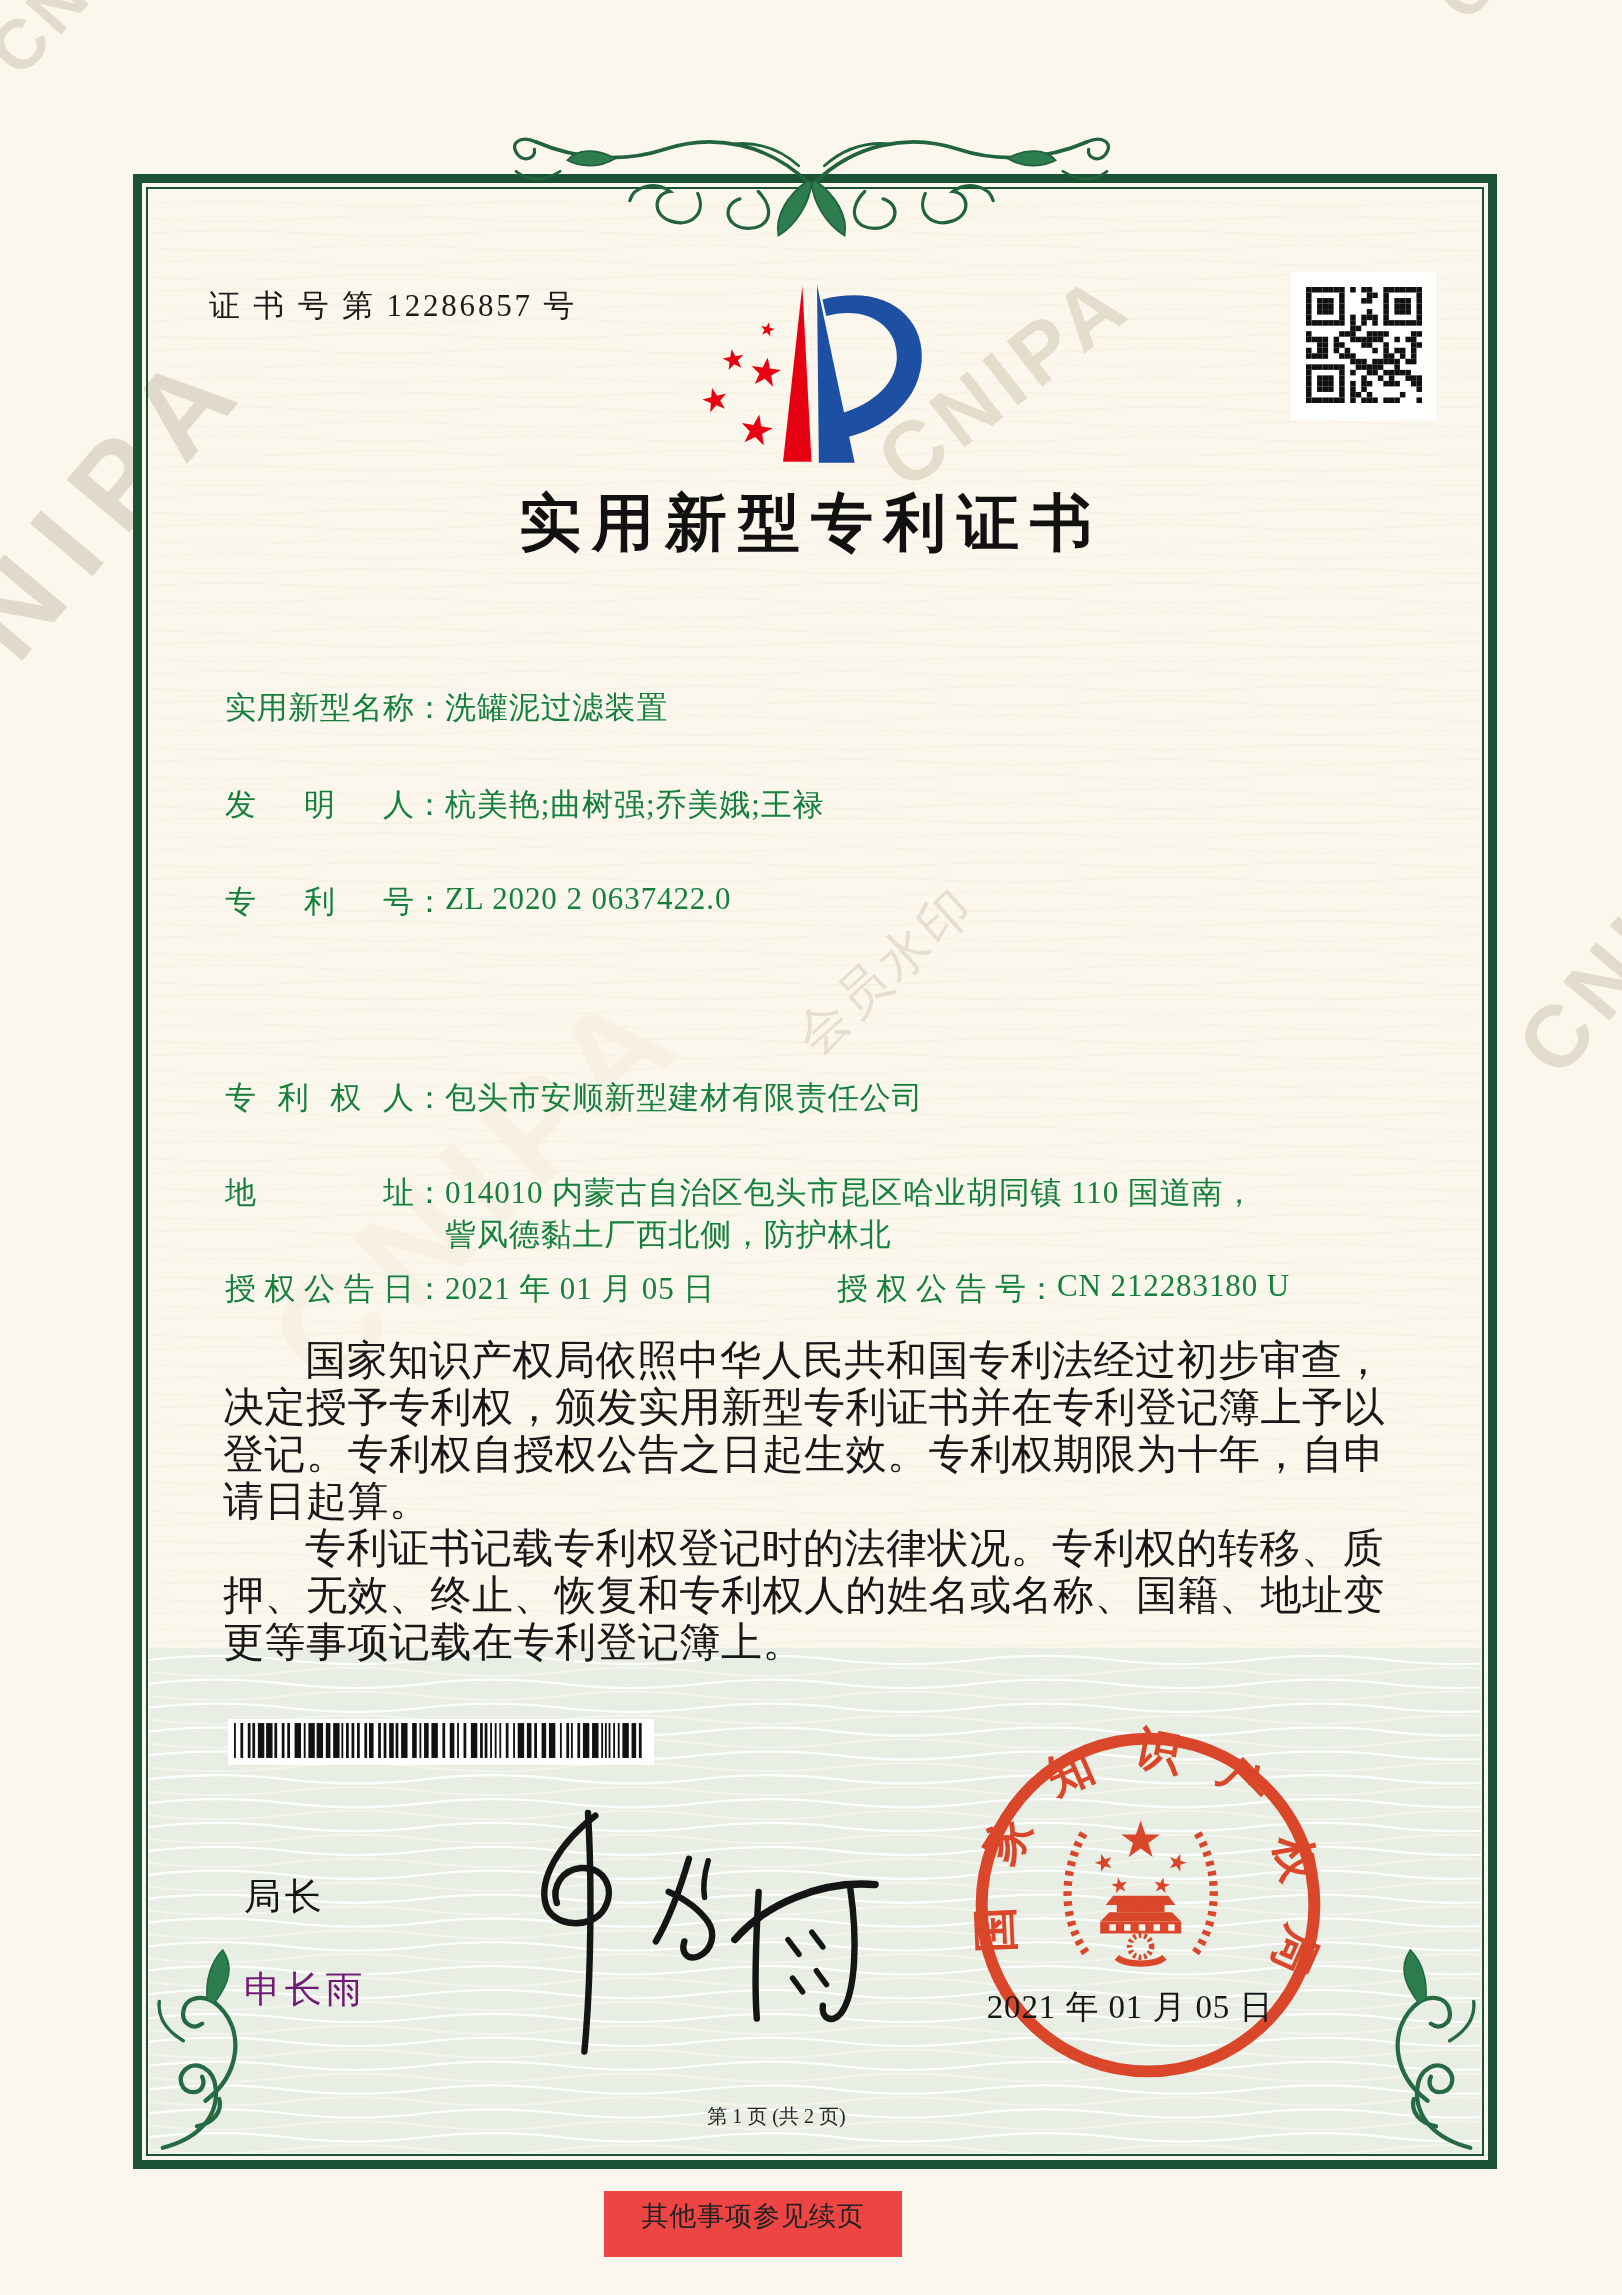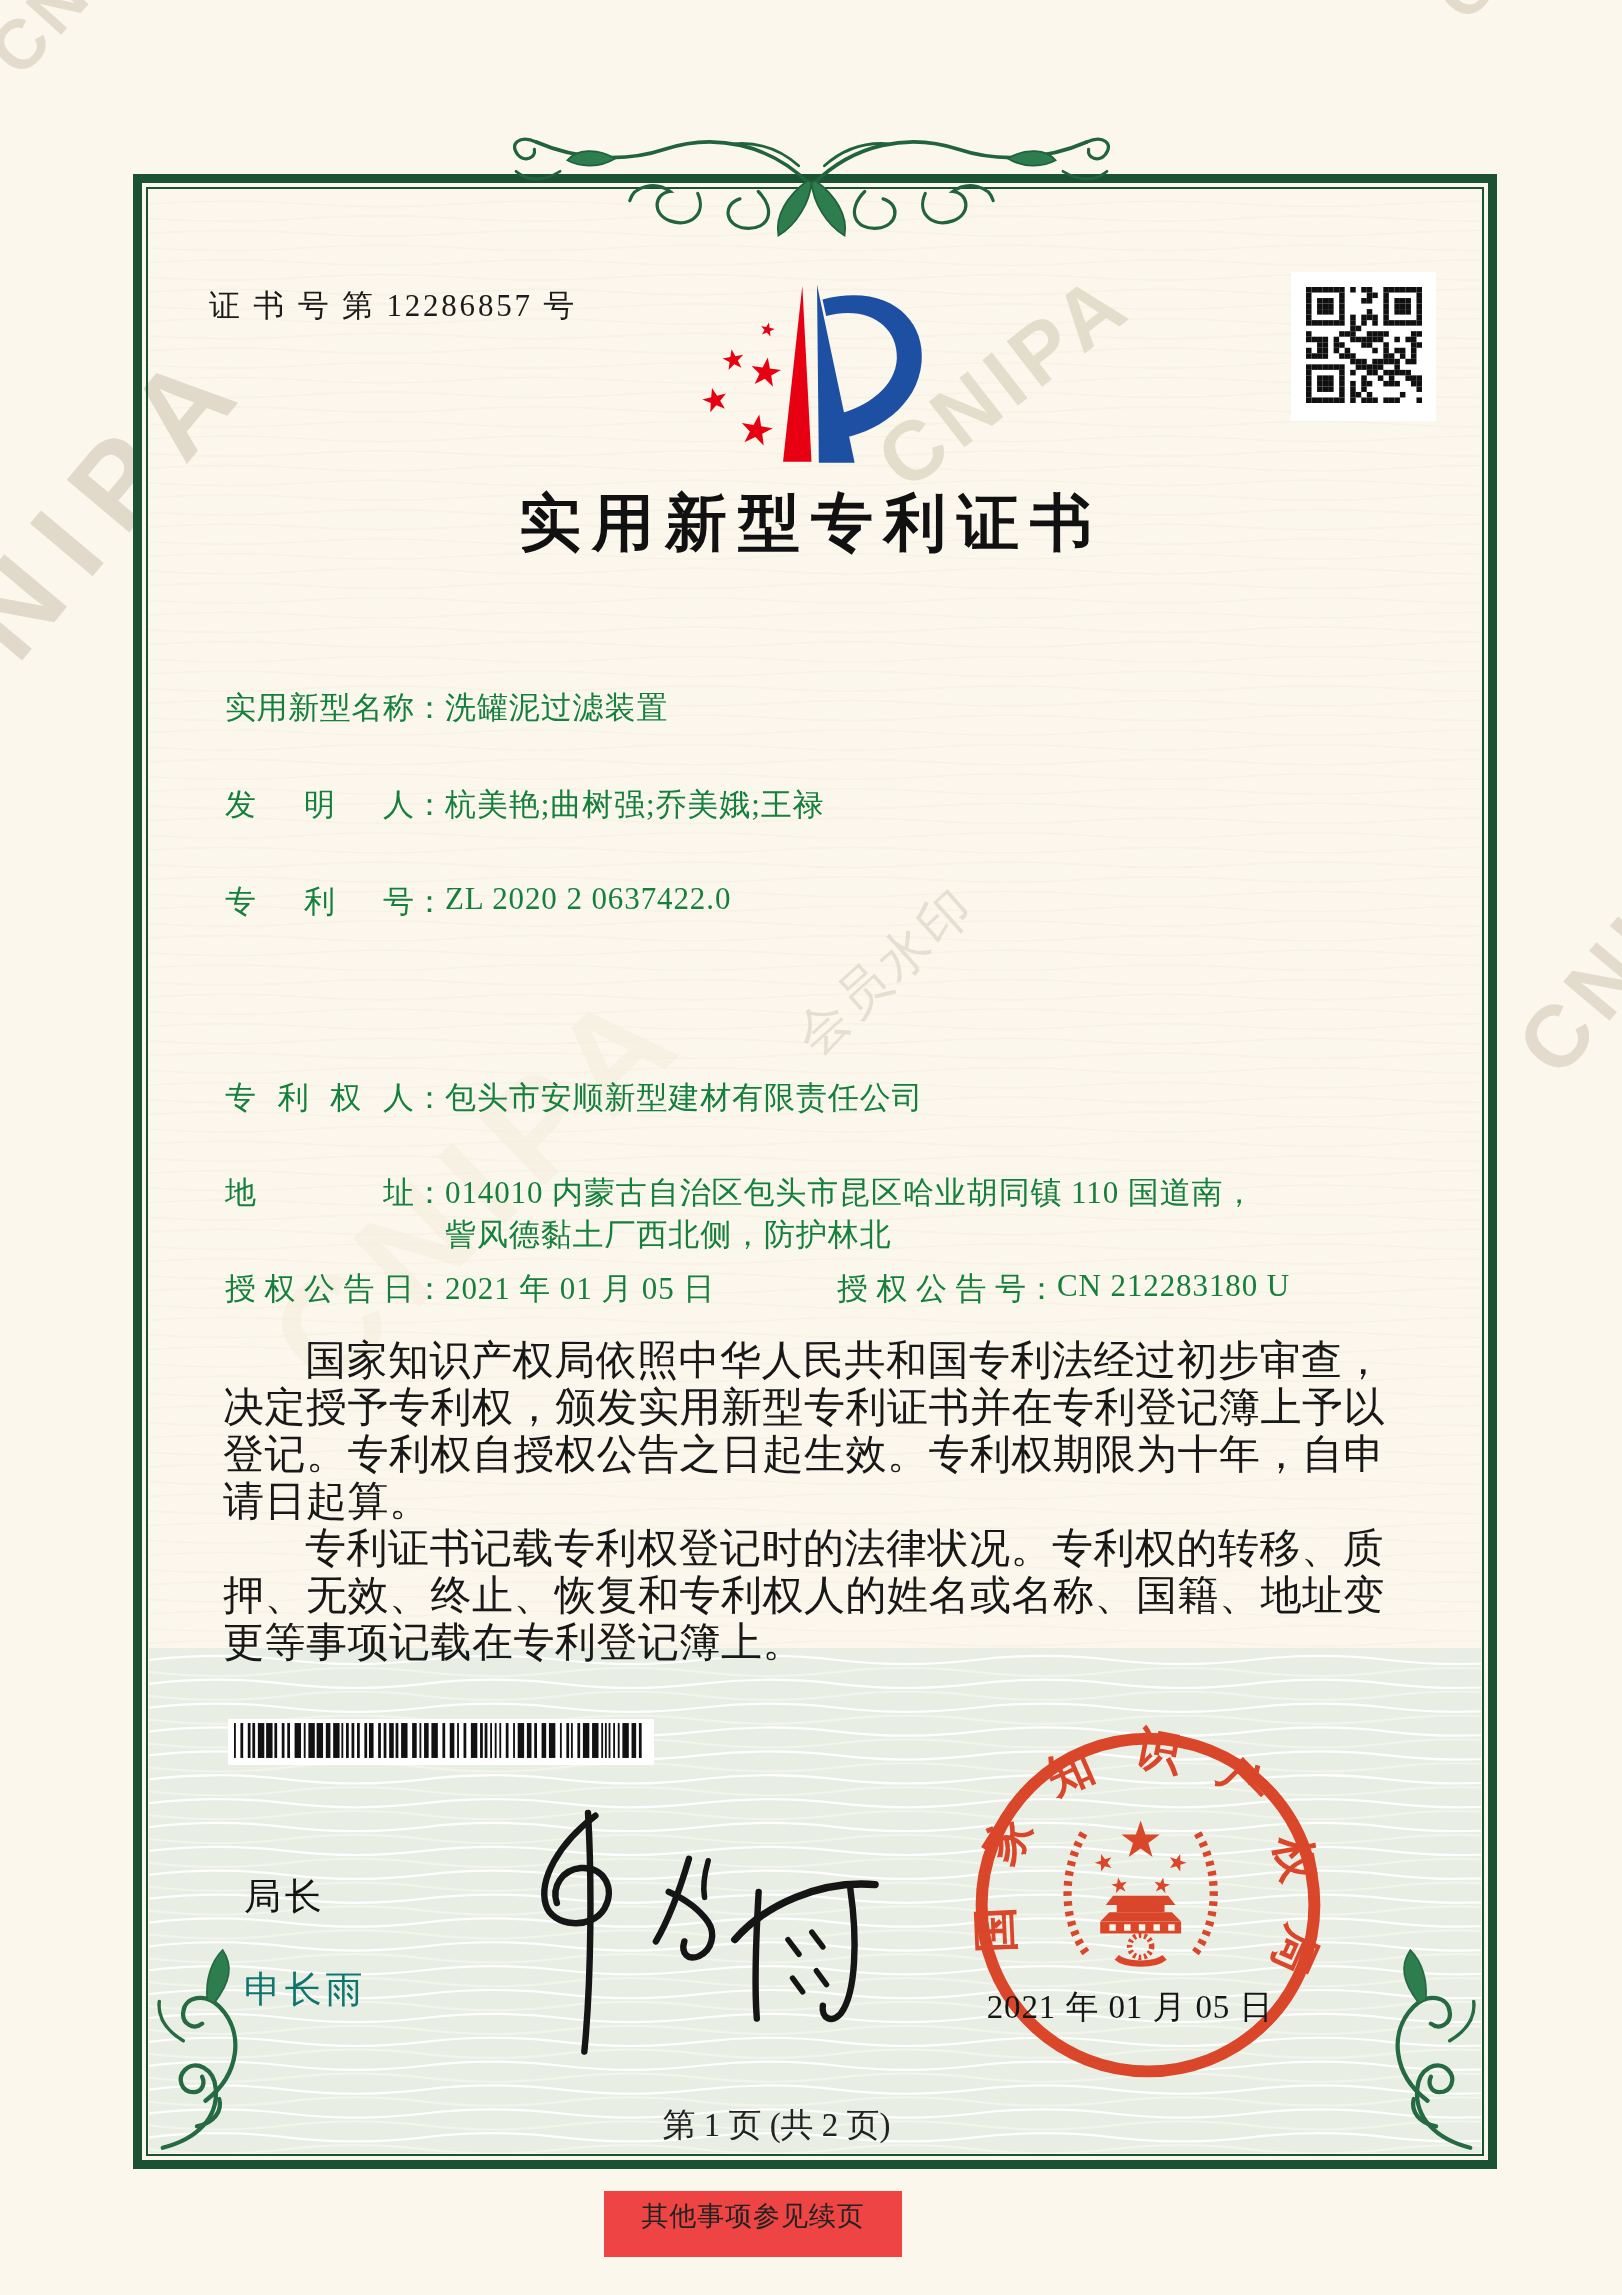--- a/index.html
+++ b/index.html
@@ -38,27 +38,27 @@
 
   
   .body-text{position:absolute;left:223px;top:1337px;width:1197px;font-size:41px;line-height:47px;
       color:#181818;z-index:3;}
   .body-text p{margin:0;text-indent:2em;letter-spacing:0.5px;}
 
   
   .barcode-box{position:absolute;left:228px;top:1719px;background:#ffffff;padding:3.7px 5.5px;z-index:3;}
   .commissioner-label{position:absolute;left:244px;top:1872px;font-size:37px;color:#141414;
       font-family:Liberation Mono, monospace;font-weight:500;letter-spacing:3.7px;z-index:3;}
-  .commissioner-name{position:absolute;left:244px;top:1965px;font-size:37px;color:#0f766e;
+  .commissioner-name{position:absolute;left:244px;top:1965px;font-size:37px;color:#701a75;
       font-family:"Liberation Sans","DejaVu Sans",sans-serif;font-weight:500;letter-spacing:3.7px;z-index:3;}
   .signature-box{position:absolute;left:485px;top:1802px;z-index:3;}
   .seal-box{position:absolute;left:966px;top:1723px;z-index:4;}
   .seal-date{position:absolute;left:983px;top:1985px;width:294px;text-align:center;font-size:33px;
       color:#161616;letter-spacing:0.9px;z-index:5;}
-  .page-info{position:absolute;left:547px;top:2103px;width:459px;text-align:center;font-size:33px;
+  .page-info{position:absolute;left:547px;top:2103px;width:459px;text-align:center;font-size:20px;
       color:#222;z-index:3;}
   .cont-strip{position:absolute;left:604px;top:2191px;width:298px;height:66px;background:#ef4444;
       z-index:2;text-align:center;}
   .cont-note{font-size:27px;color:#222;margin-top:7.3px;letter-spacing:0.9px;}
 </style>
 </head>
 <body>
 
 <div class="page">
 

